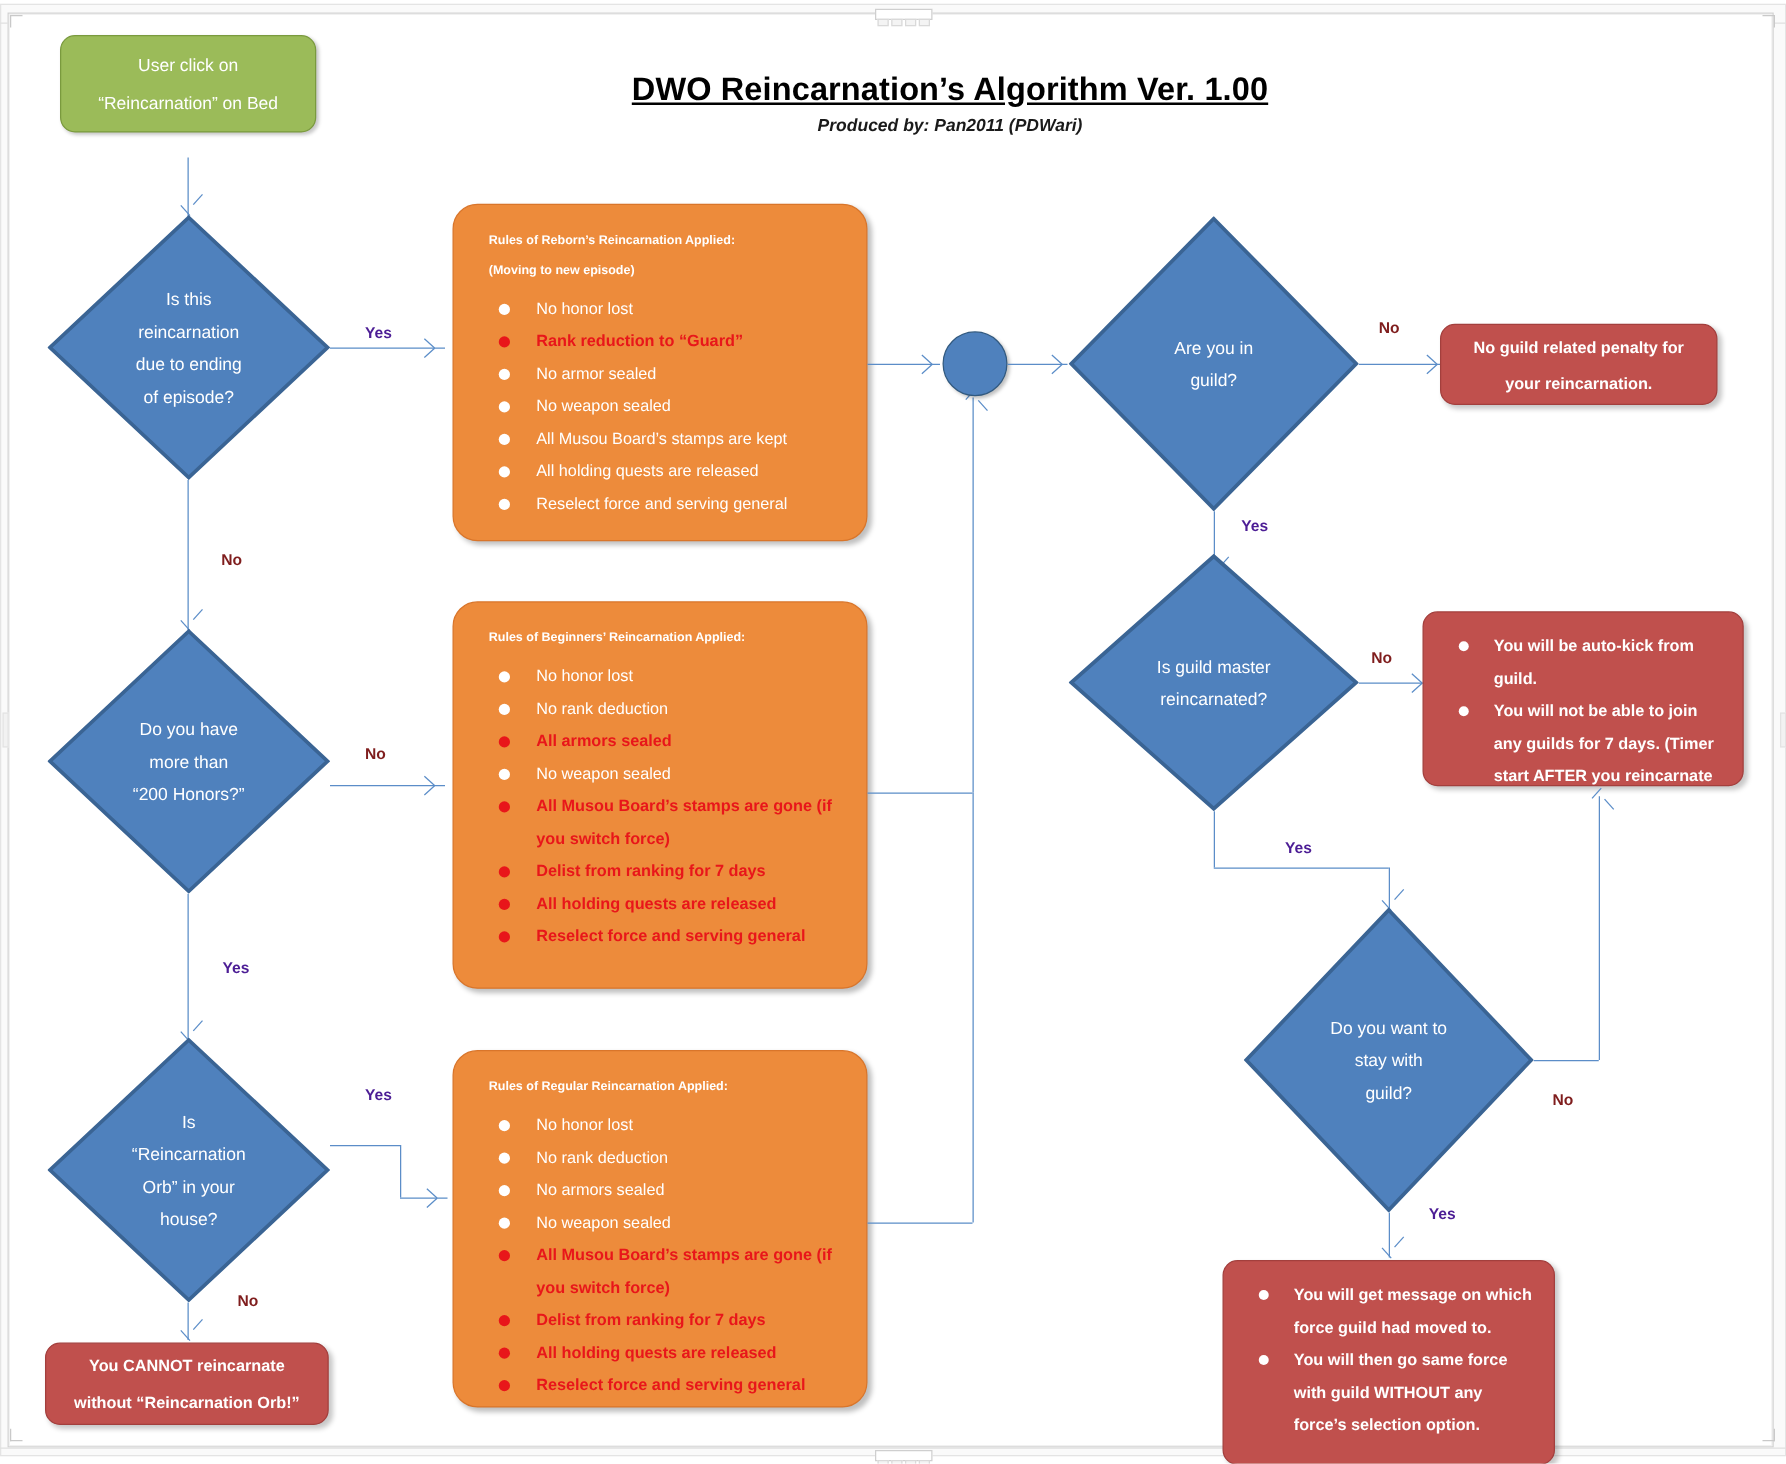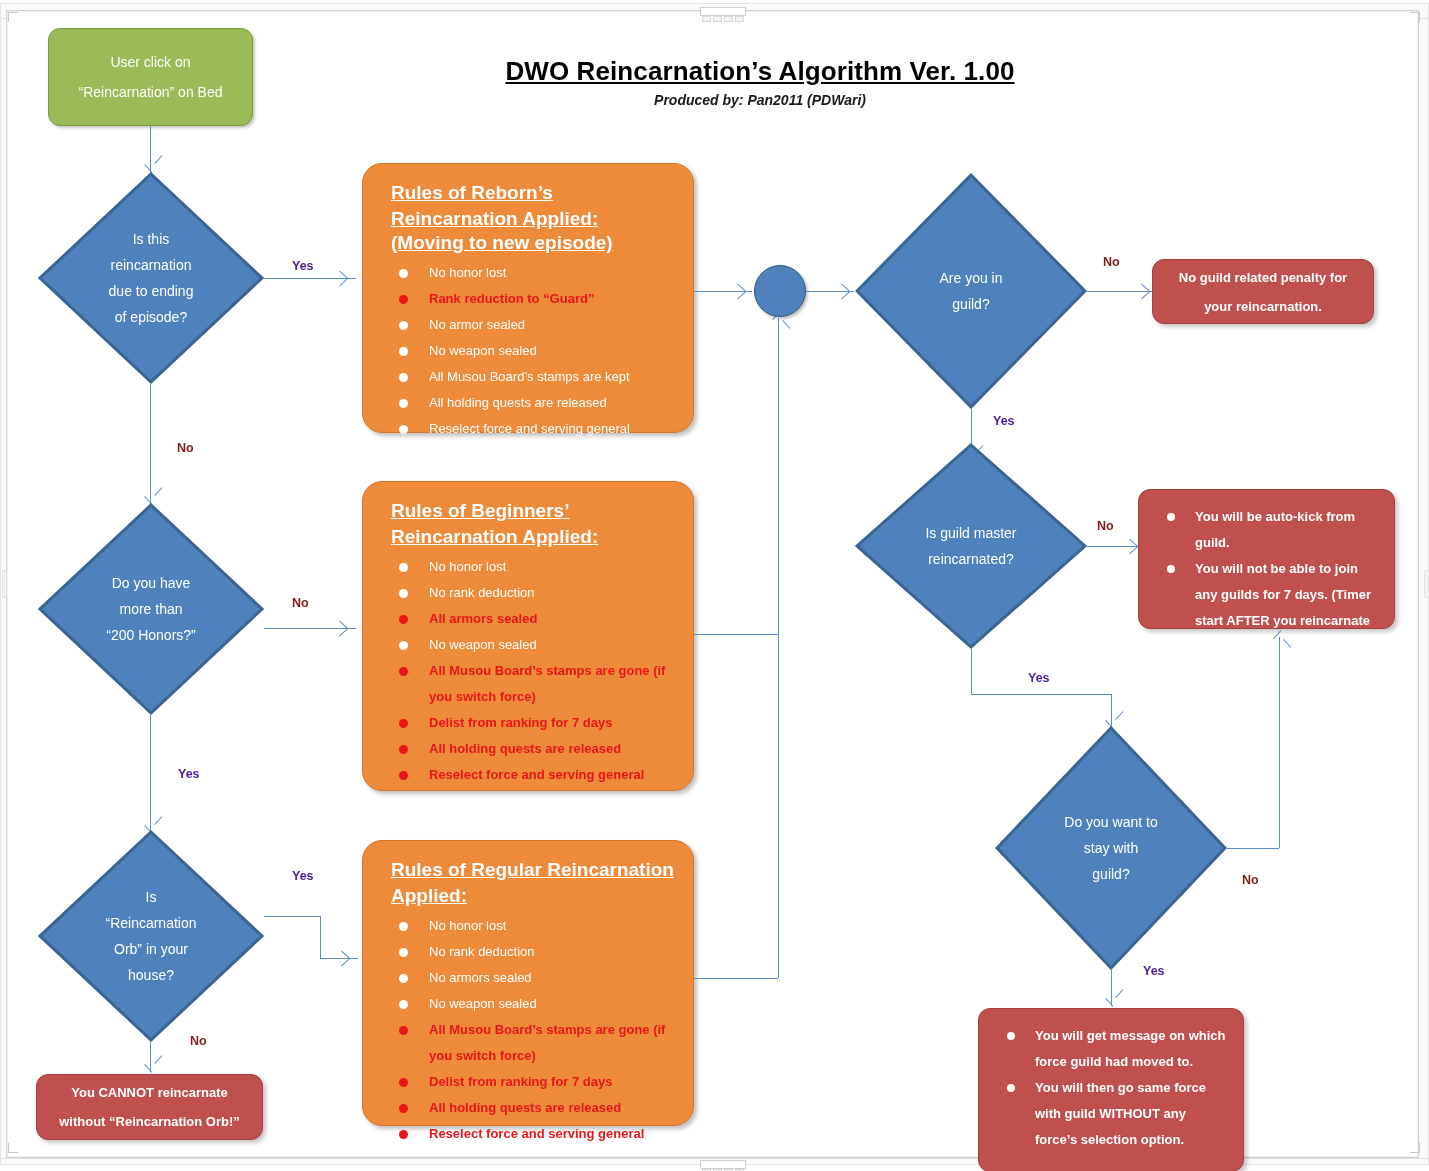--- a/index.html
+++ b/index.html
@@ -95,21 +95,21 @@
 
   .orange-box{
     background:#ED8B3B;
     border:1px solid #d9752a;
     border-radius:20px;
     box-shadow:3px 3px 4px rgba(0,0,0,.25);
     color:#ffffff;
     padding:16px 14px 12px 14px;
   }
   .ob-title{
-    font-size:19px;font-weight:bold;text-decoration:underline;
+    font-size:10px;font-weight:bold;
     margin:0 0 4px 14px;line-height:26px;
   }
   .ob-list{list-style:none;margin:0;padding:0;}
   .ob-list li{
     position:relative;
     font-size:13px;line-height:26px;
     padding-left:52px;
     color:#ffffff;
   }
   .ob-list li .bullet{
@@ -180,21 +180,21 @@
   <div class="corner-mark bl"></div>
   <div class="corner-mark br"></div>
   <div class="side-mark" style="left:2px;top:570px;"></div>
   <div class="side-mark" style="left:1424px;top:570px;"></div>
   <div class="page-tab top"><i></i><i></i><i></i><i></i></div>
   <div class="page-tab bottom"><i></i><i></i><i></i><i></i></div>
 
   <div class="doc-title">DWO Reincarnation’s Algorithm Ver. 1.00</div>
   <div class="doc-subtitle">Produced by: Pan2011 (PDWari)</div>
 
-  <div class="node start-box" style="left:48px;top:28px;width:205px;height:98px;text-align:center;">
+  <div class="node start-box" style="left:48px;top:28px;width:205px;height:78px;text-align:center;">
     <div>User click on</div>
     <div>“Reincarnation” on Bed</div>
   </div>
 
   <div class="conn v" style="left:150px;top:126px;height:48px;"></div>
   <div class="arrow-open" style="left:145px;top:164px;">
     <span style="transform:rotate(48deg);transform-origin:left top;left:0px;top:0px;"></span>
     <span style="transform:rotate(132deg);transform-origin:right top;left:-1px;top:0px;"></span>
   </div>
 

